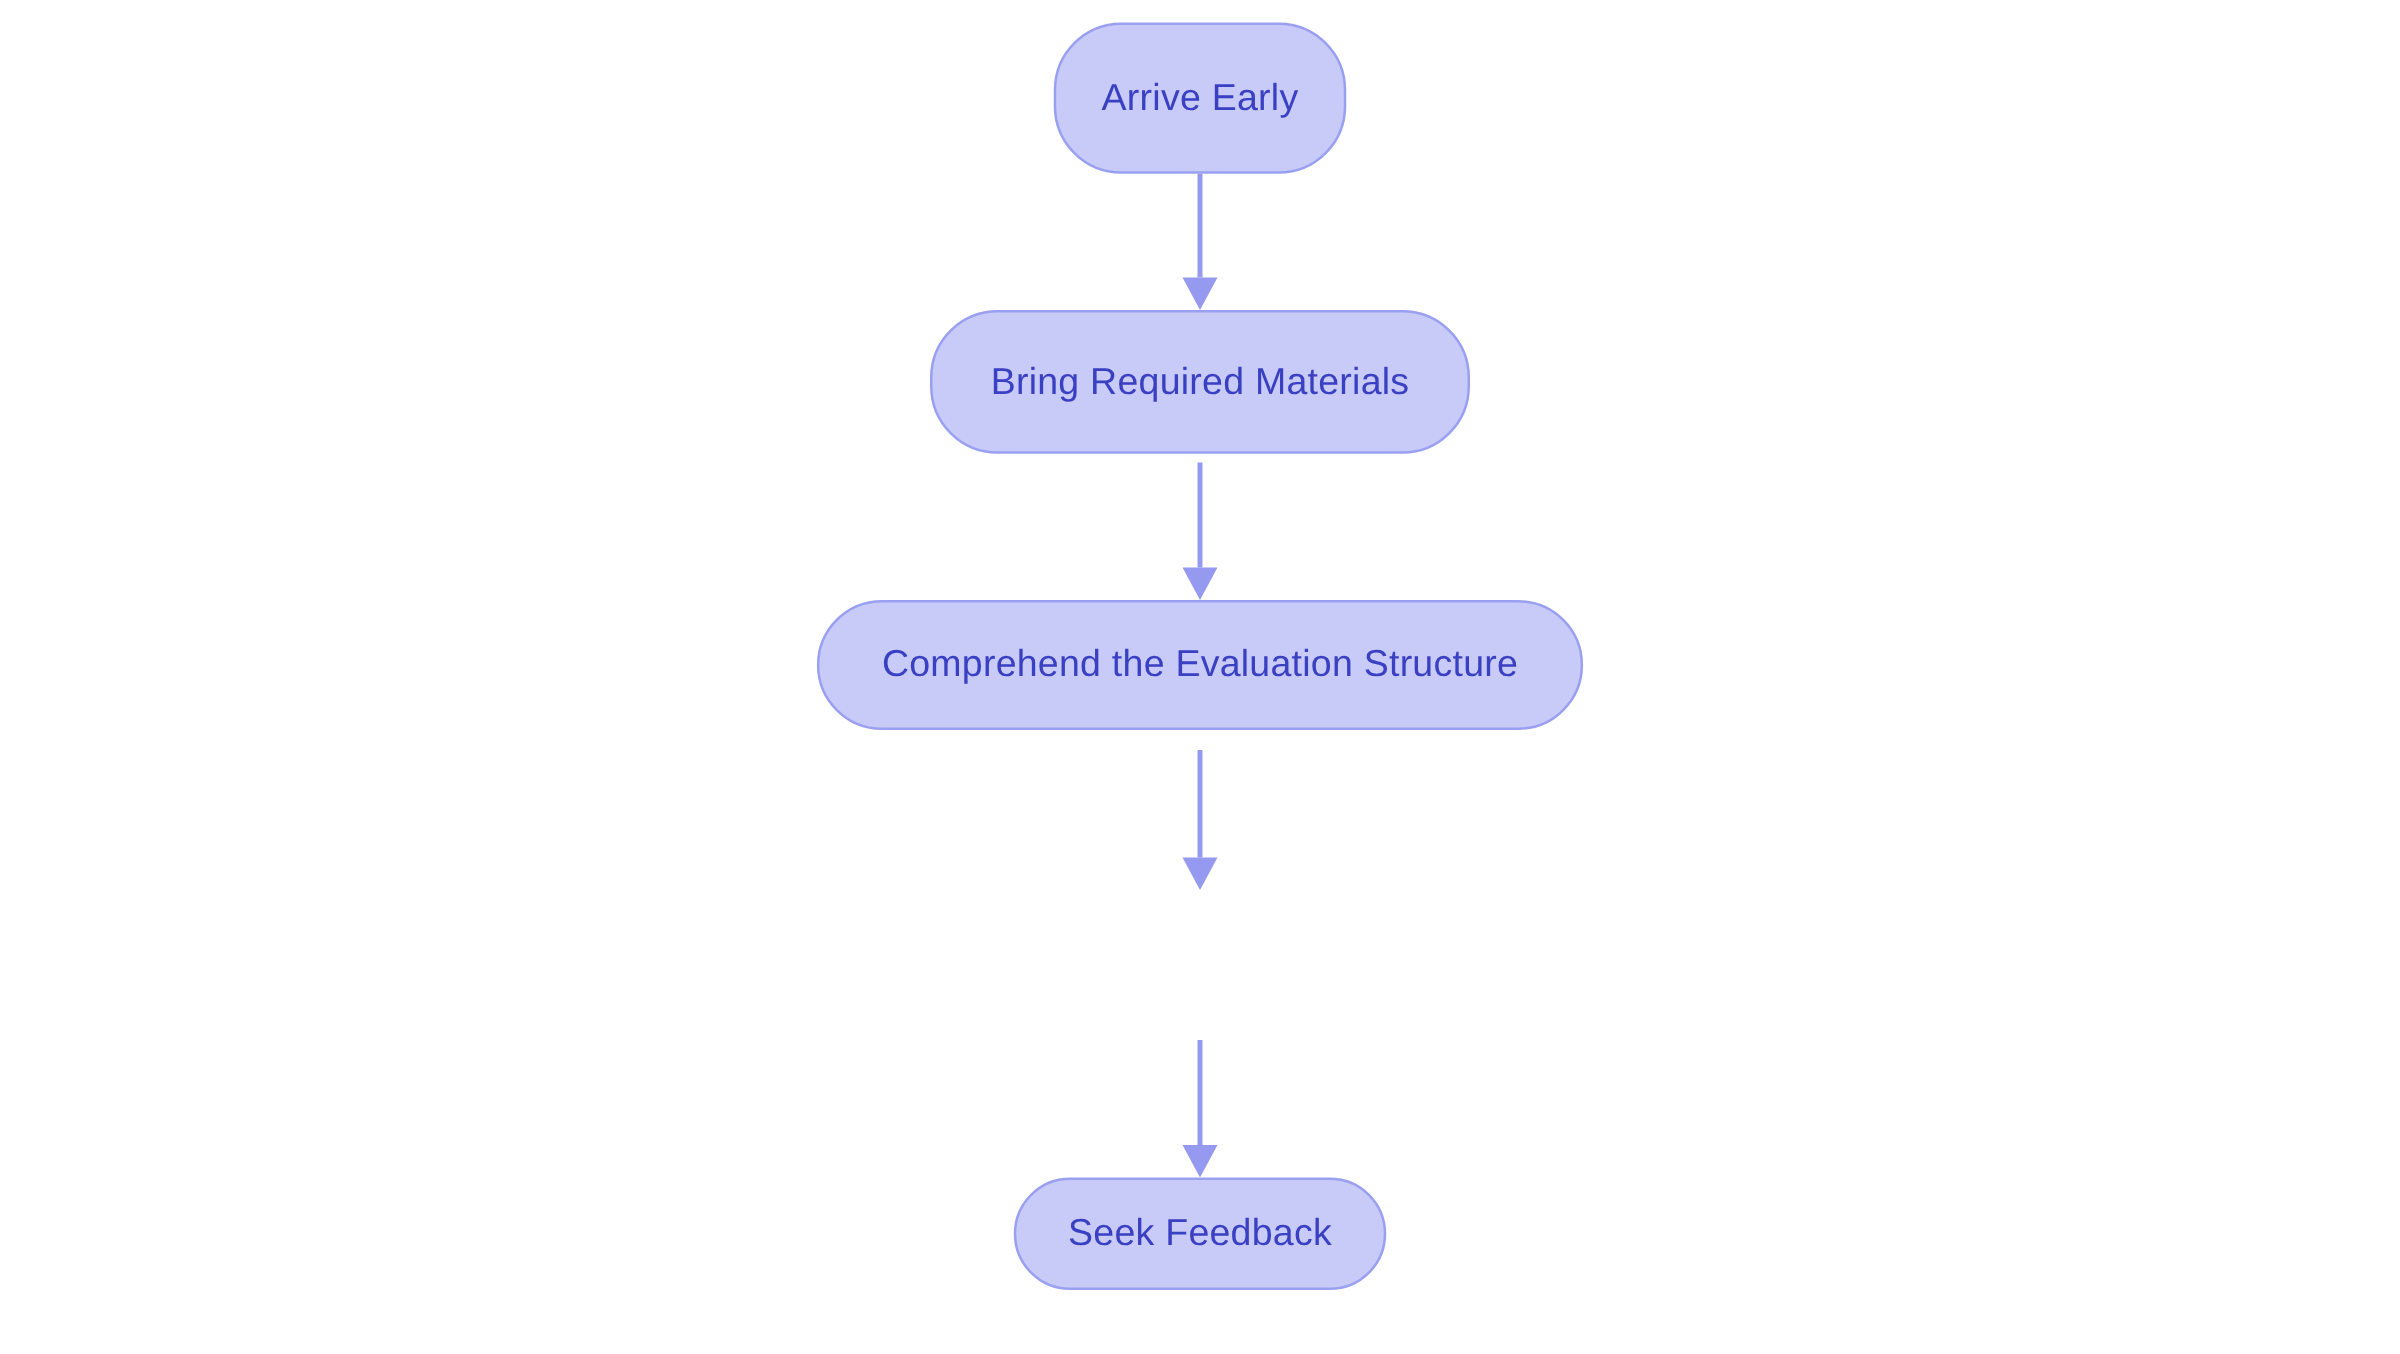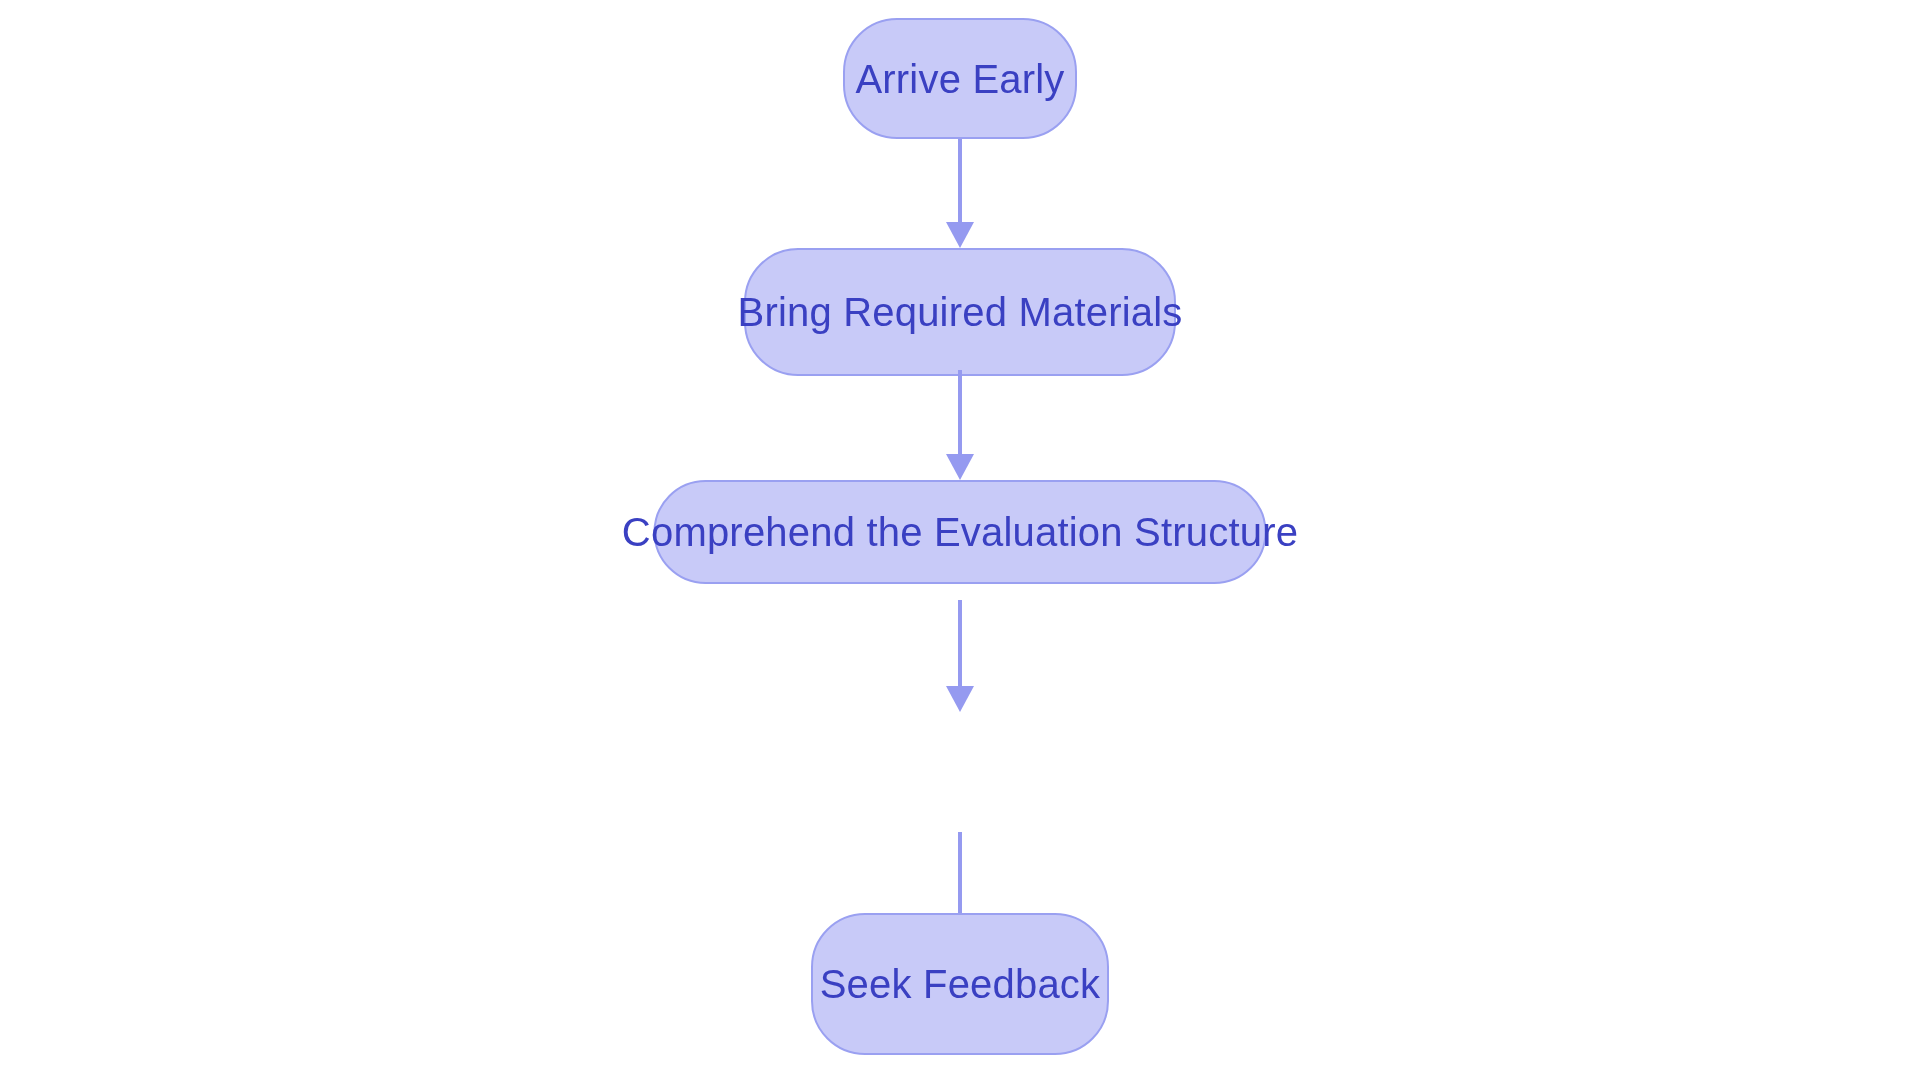--- a/index.html
+++ b/index.html
@@ -17,33 +17,33 @@
   }
   .node {
     position: absolute;
     left: 50%;
     transform: translateX(-50%);
     box-sizing: border-box;
     background: var(--node-fill, #c8caf8);
     border: 2px solid var(--node-border, #9aa0f1);
     border-radius: 54px;
     color: var(--node-text, #3a40c2);
-    font-size: 40px;
+    font-size: 30px;
     line-height: 1;
     letter-spacing: 0.2px;
     display: flex;
     align-items: center;
     justify-content: center;
     white-space: nowrap;
   }
   .n1 { top: 18px;  width: 234px; height: 121px; }
-  .n2 { top: 248px; width: 432px; height: 128px; }
+  .n2 { top: 248px; width: 432px; height: 115px; }
   .n3 { top: 480px; width: 613px; height: 104px; }
   .n4 { top: 712px; width: 414px; height: 120px; }
-  .n5 { top: 913px; width: 298px; height: 142px; }
+  .n5 { top: 942px; width: 298px; height: 90px; }
 
   .edge {
     position: absolute;
     left: 50%;
     transform: translateX(-50%);
     width: 28px;
     display: flex;
     flex-direction: column;
     align-items: center;
   }

